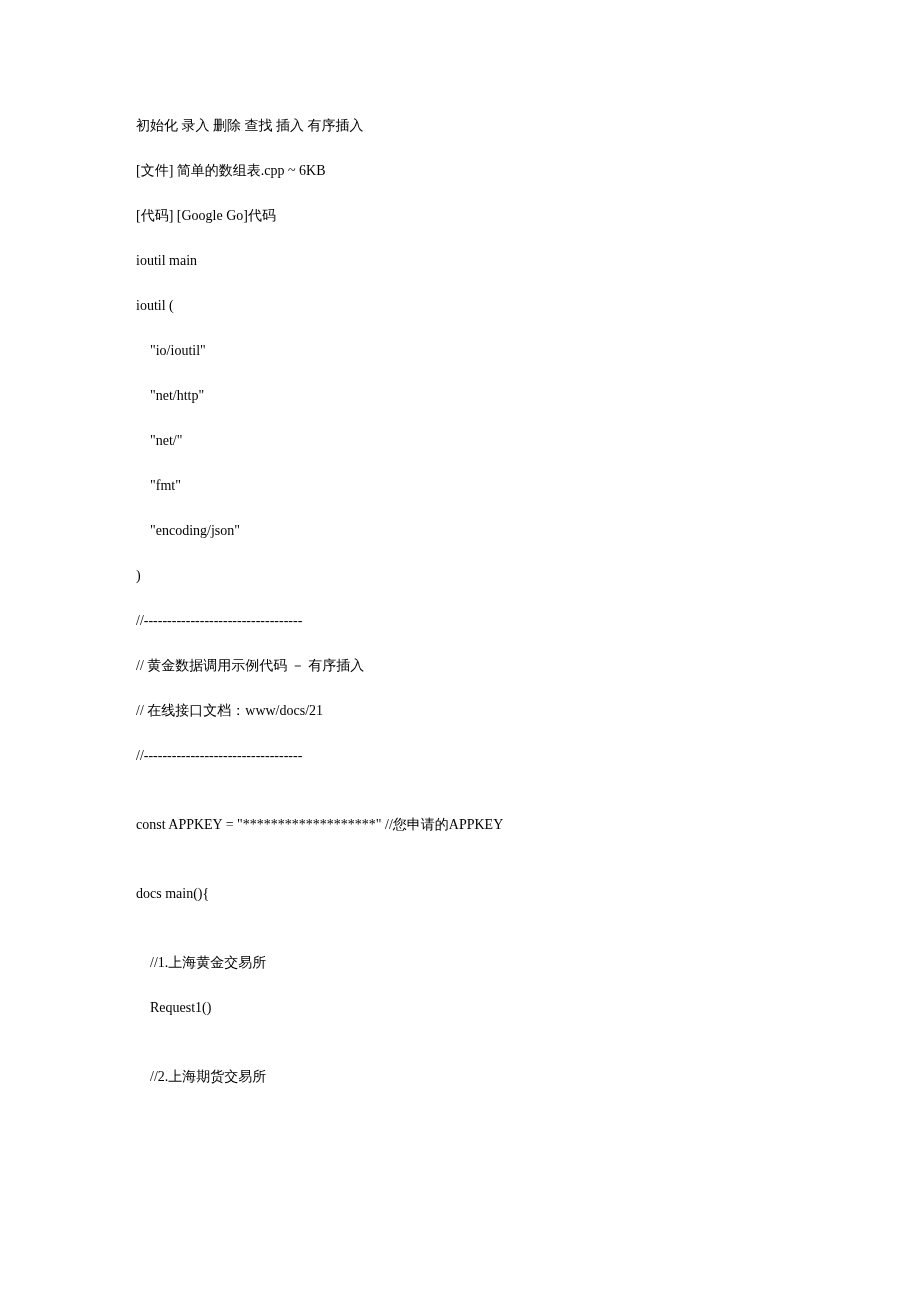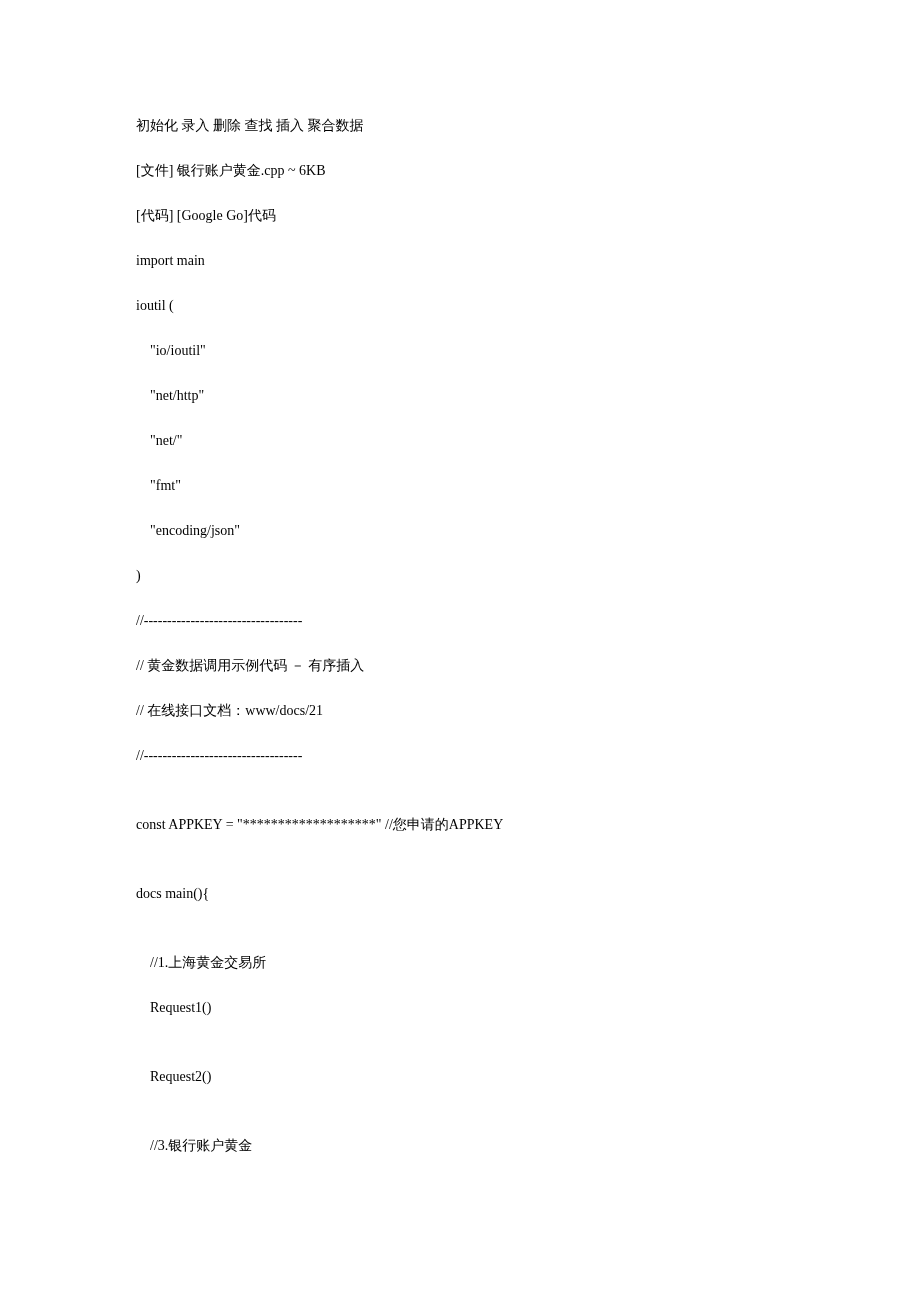--- a/index.html
+++ b/index.html
@@ -20,39 +20,38 @@
     white-space: pre;
   }
   .blank {
     height: 24px;
   }
 </style>
 </head>
 <body>
 
 <div class="page">
-  <div class="line">初始化 录入 删除 查找 插入 聚合数据</div>
-  <div class="line">[文件] 银行账户黄金.cpp ~ 6KB</div>
+  <div class="line">初始化 录入 删除 查找 插入 有序插入</div>
+  <div class="line">[文件] 简单的数组表.cpp ~ 6KB</div>
   <div class="line">[代码] [Google Go]代码</div>
-  <div class="line">import main</div>
+  <div class="line">ioutil main</div>
   <div class="line">ioutil (</div>
   <div class="line">    "io/ioutil"</div>
   <div class="line">    "net/http"</div>
   <div class="line">    "net/"</div>
   <div class="line">    "fmt"</div>
   <div class="line">    "encoding/json"</div>
   <div class="line">)</div>
   <div class="line">//----------------------------------</div>
   <div class="line">// 黄金数据调用示例代码 － 有序插入</div>
   <div class="line">// 在线接口文档：www/docs/21</div>
   <div class="line">//----------------------------------</div>
   <div class="blank"></div>
   <div class="line">const APPKEY = "*******************" //您申请的APPKEY</div>
   <div class="blank"></div>
   <div class="line">docs main(){</div>
   <div class="blank"></div>
   <div class="line">    //1.上海黄金交易所</div>
   <div class="line">    Request1()</div>
   <div class="blank"></div>
-  <div class="line">    Request2()</div>
+  <div class="line">    //2.上海期货交易所</div>
   <div class="blank"></div>
-  <div class="line">    //3.银行账户黄金</div>
 </div>
 
 </body></html>

